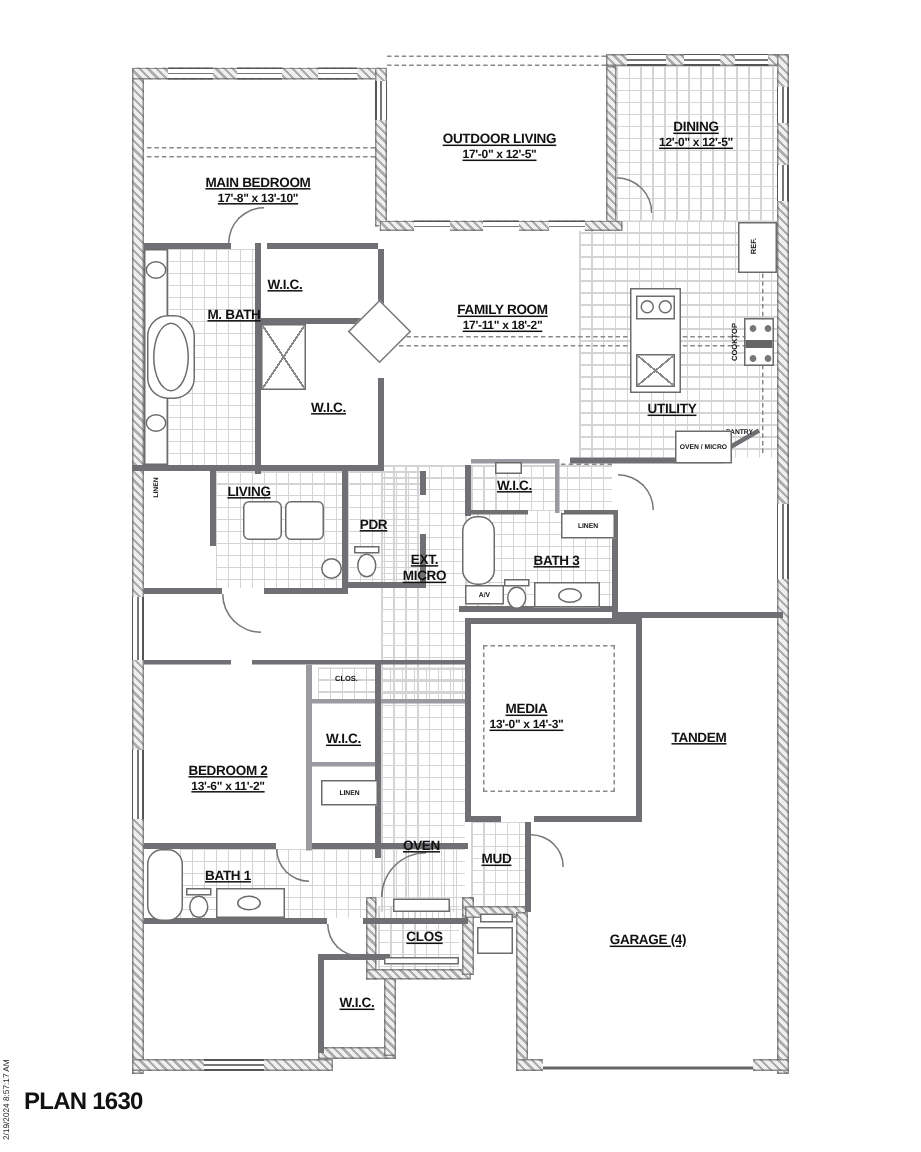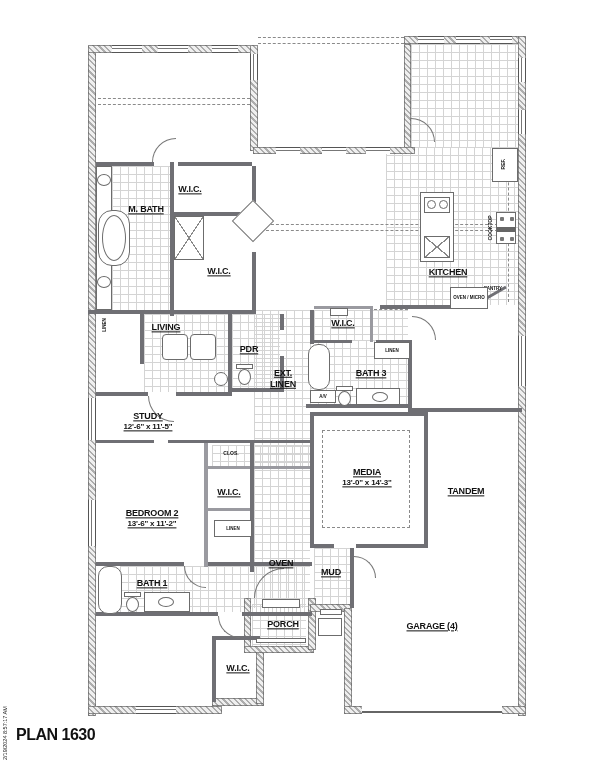--- a/index.html
+++ b/index.html
@@ -196,52 +196,64 @@
 
   <div class="arc arcTL" style="left:152px;top:138px;width:24px;height:24px"></div>
   <div class="arc arcTR" style="left:411px;top:118px;width:24px;height:24px"></div>
   <div class="arc arcBL" style="left:148px;top:396px;width:26px;height:26px"></div>
   <div class="arc arcTR" style="left:412px;top:316px;width:24px;height:24px"></div>
   <div class="arc arcBL" style="left:184px;top:566px;width:22px;height:22px"></div>
   <div class="arc arcBL" style="left:218px;top:616px;width:22px;height:22px"></div>
   <div class="arc arcTL" style="left:254px;top:568px;width:30px;height:30px"></div>
   <div class="arc arcTR" style="left:354px;top:556px;width:22px;height:22px"></div>
 
+  <div class="room" style="left:172px;top:127px;width:130px">
+    <span class="rn">MAIN BEDROOM</span>
+    <span class="rd">17'-8" x 13'-10"</span>
+  </div>
+  <div class="room" style="left:333px;top:98px;width:130px">
+    <span class="rn">OUTDOOR LIVING</span>
+    <span class="rd">17'-0" x 12'-5"</span>
+  </div>
+  <div class="room" style="left:464px;top:90px;width:110px">
+    <span class="rn">DINING</span>
+    <span class="rd">12'-0" x 12'-5"</span>
+  </div>
+  <div class="room" style="left:335px;top:212px;width:130px">
+    <span class="rn">FAMILY ROOM</span>
+    <span class="rd">17'-11" x 18'-2"</span>
+  </div>
   <div class="room" style="left:448px;top:273px;width:80px">
-    <span class="rn">KITCHEN</span>
-  </div>
-  <div class="room" style="left:146px;top:210px;width:60px">
+    <span class="rn">UTILITY</span>
+  </div>
+  <div class="room" style="left:156px;top:210px;width:60px">
     <span class="rn">M. BATH</span>
   </div>
   <div class="room" style="left:190px;top:190px;width:50px">
     <span class="rn">W.I.C.</span>
   </div>
   <div class="room" style="left:219px;top:272px;width:50px">
     <span class="rn">W.I.C.</span>
   </div>
   <div class="room" style="left:166px;top:328px;width:60px">
     <span class="rn">LIVING</span>
   </div>
   <div class="room" style="left:249px;top:350px;width:40px">
     <span class="rn">PDR</span>
   </div>
   <div class="room" style="left:283px;top:379px;width:42px">
-    <span class="rn">EXT. LINEN</span>
-  </div>
-  <div class="room" style="left:148px;top:422px;width:110px">
-    <span class="rn">STUDY</span>
-    <span class="rd">12'-6" x 11'-5"</span>
+    <span class="rn">EXT. MICRO</span>
   </div>
   <div class="room" style="left:343px;top:324px;width:50px">
     <span class="rn">W.I.C.</span>
   </div>
   <div class="room" style="left:371px;top:374px;width:60px">
     <span class="rn">BATH 3</span>
   </div>
-  <div class="room" style="left:367px;top:478px;width:110px">
+  <div class="room" style="left:351px;top:478px;width:110px">
     <span class="rn">MEDIA</span>
     <span class="rd">13'-0" x 14'-3"</span>
   </div>
   <div class="room" style="left:466px;top:492px;width:80px">
     <span class="rn">TANDEM</span>
   </div>
   <div class="room" style="left:152px;top:519px;width:110px">
     <span class="rn">BEDROOM 2</span>
     <span class="rd">13'-6" x 11'-2"</span>
   </div>
@@ -251,21 +263,21 @@
   <div class="room" style="left:152px;top:584px;width:60px">
     <span class="rn">BATH 1</span>
   </div>
   <div class="room" style="left:281px;top:564px;width:50px">
     <span class="rn">OVEN</span>
   </div>
   <div class="room" style="left:331px;top:573px;width:40px">
     <span class="rn">MUD</span>
   </div>
   <div class="room" style="left:283px;top:625px;width:52px">
-    <span class="rn">PORCH</span>
+    <span class="rn">CLOS</span>
   </div>
   <div class="room" style="left:238px;top:669px;width:50px">
     <span class="rn">W.I.C.</span>
   </div>
   <div class="room" style="left:432px;top:627px;width:90px">
     <span class="rn">GARAGE (4)</span>
   </div>
 
   <div class="vlab" style="left:503px;top:164px">REF.</div>
   <div class="vlab" style="left:490px;top:228px">COOKTOP</div>

